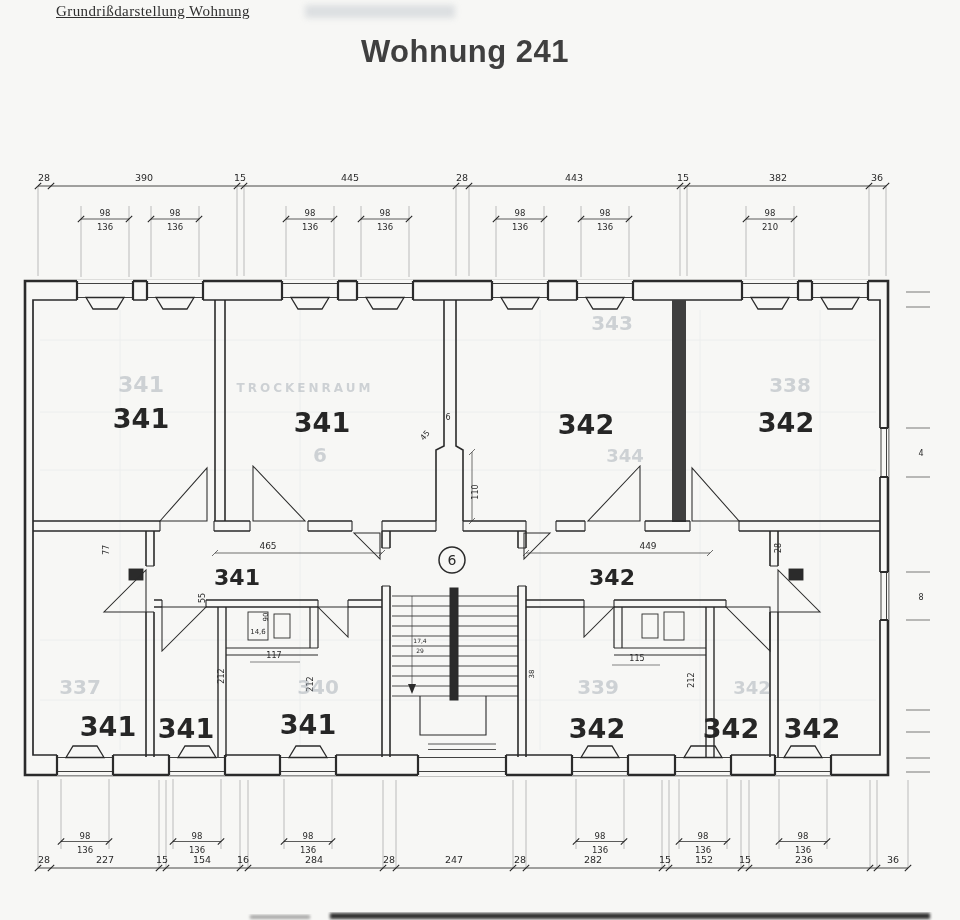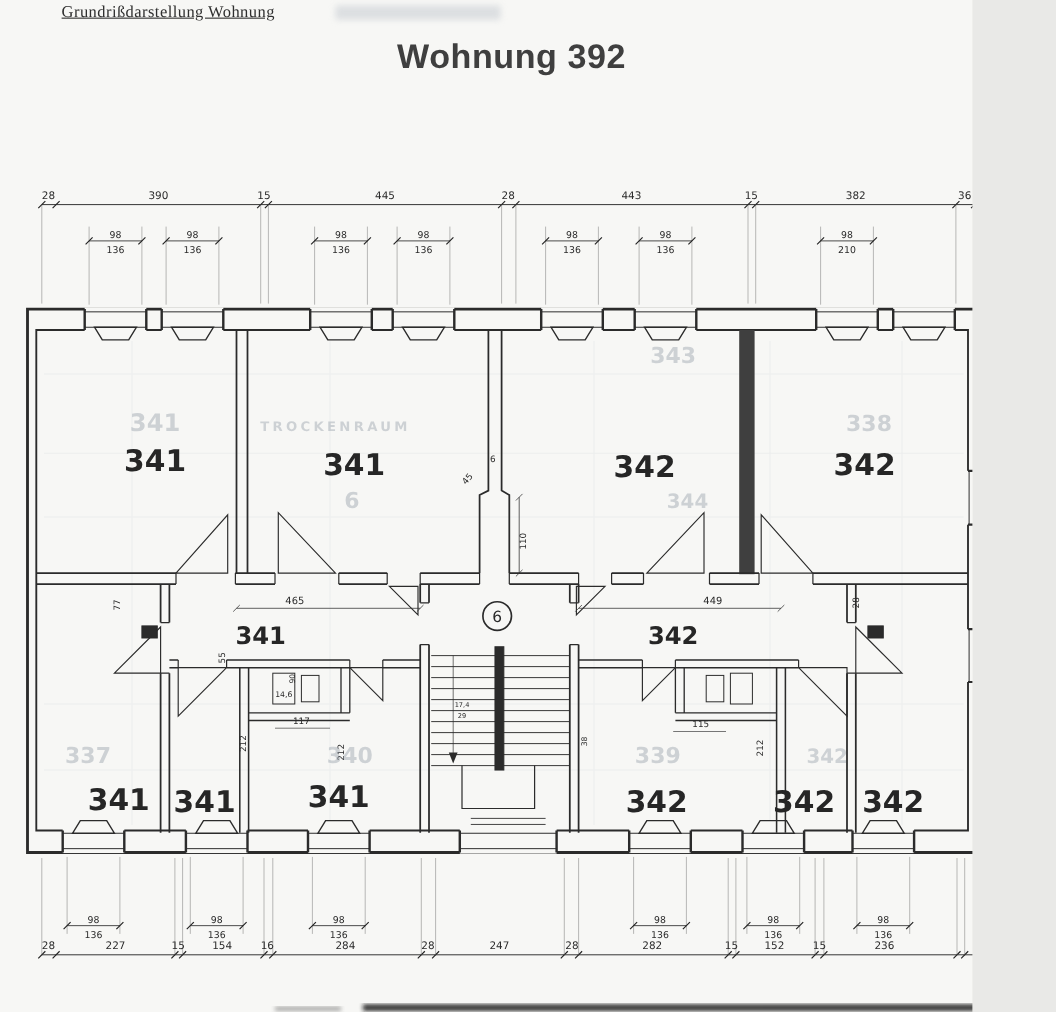--- a/index.html
+++ b/index.html
@@ -1,35 +1,35 @@
 <!DOCTYPE html>
 <html><head>
 <meta charset="utf-8">
 <style>
   html,body{margin:0;padding:0;background:#e9e9e7;}
-  .page{position:relative;width:884px;height:920px;background:#f7f7f5;overflow:hidden;
+  .page{position:relative;width:960px;height:920px;background:#f7f7f5;overflow:hidden;
         font-family:"Liberation Sans",sans-serif;}
   .doc-label{position:absolute;left:56px;top:3px;font-family:"Liberation Serif",serif;
              font-size:15px;color:#2f2f2f;text-decoration:underline;letter-spacing:.4px;}
   .ghost-smudge{position:absolute;left:305px;top:5px;width:150px;height:13px;
                 background:#c6cbd1;filter:blur(3px);opacity:.55;}
   .page-title{position:absolute;left:0;top:34px;width:930px;text-align:center;margin:0;
               font-size:31px;font-weight:bold;color:#3f3f3f;letter-spacing:.5px;}
   svg{position:absolute;left:0;top:0;}
   svg text{font-family:"DejaVu Sans",sans-serif;fill:#2a2a2a;}
   .room-label{font-weight:bold;fill:#262626;}
   .ghost-label{fill:#8b95a1;opacity:.38;font-weight:bold;}
 </style>
 </head>
 <body>
 
 <div class="page">
   <div class="doc-label">Grundrißdarstellung Wohnung</div>
   <div class="ghost-smudge"></div>
-  <h1 class="page-title">Wohnung 392</h1>
+  <h1 class="page-title">Wohnung 241</h1>
 
   <svg id="plan-svg" width="960" height="920" viewBox="0 0 960 920">
     <defs>
       <filter id="blr">
           <feGaussianBlur stdDeviation="1.8"></feGaussianBlur>
         </filter>
     </defs>
 
     <g stroke="#33506e" stroke-width="1" opacity="0.05">
       <path d="M40,340 H876 M40,412 H876 M40,470 H876 M40,640 H876 M40,700 H876"></path>

